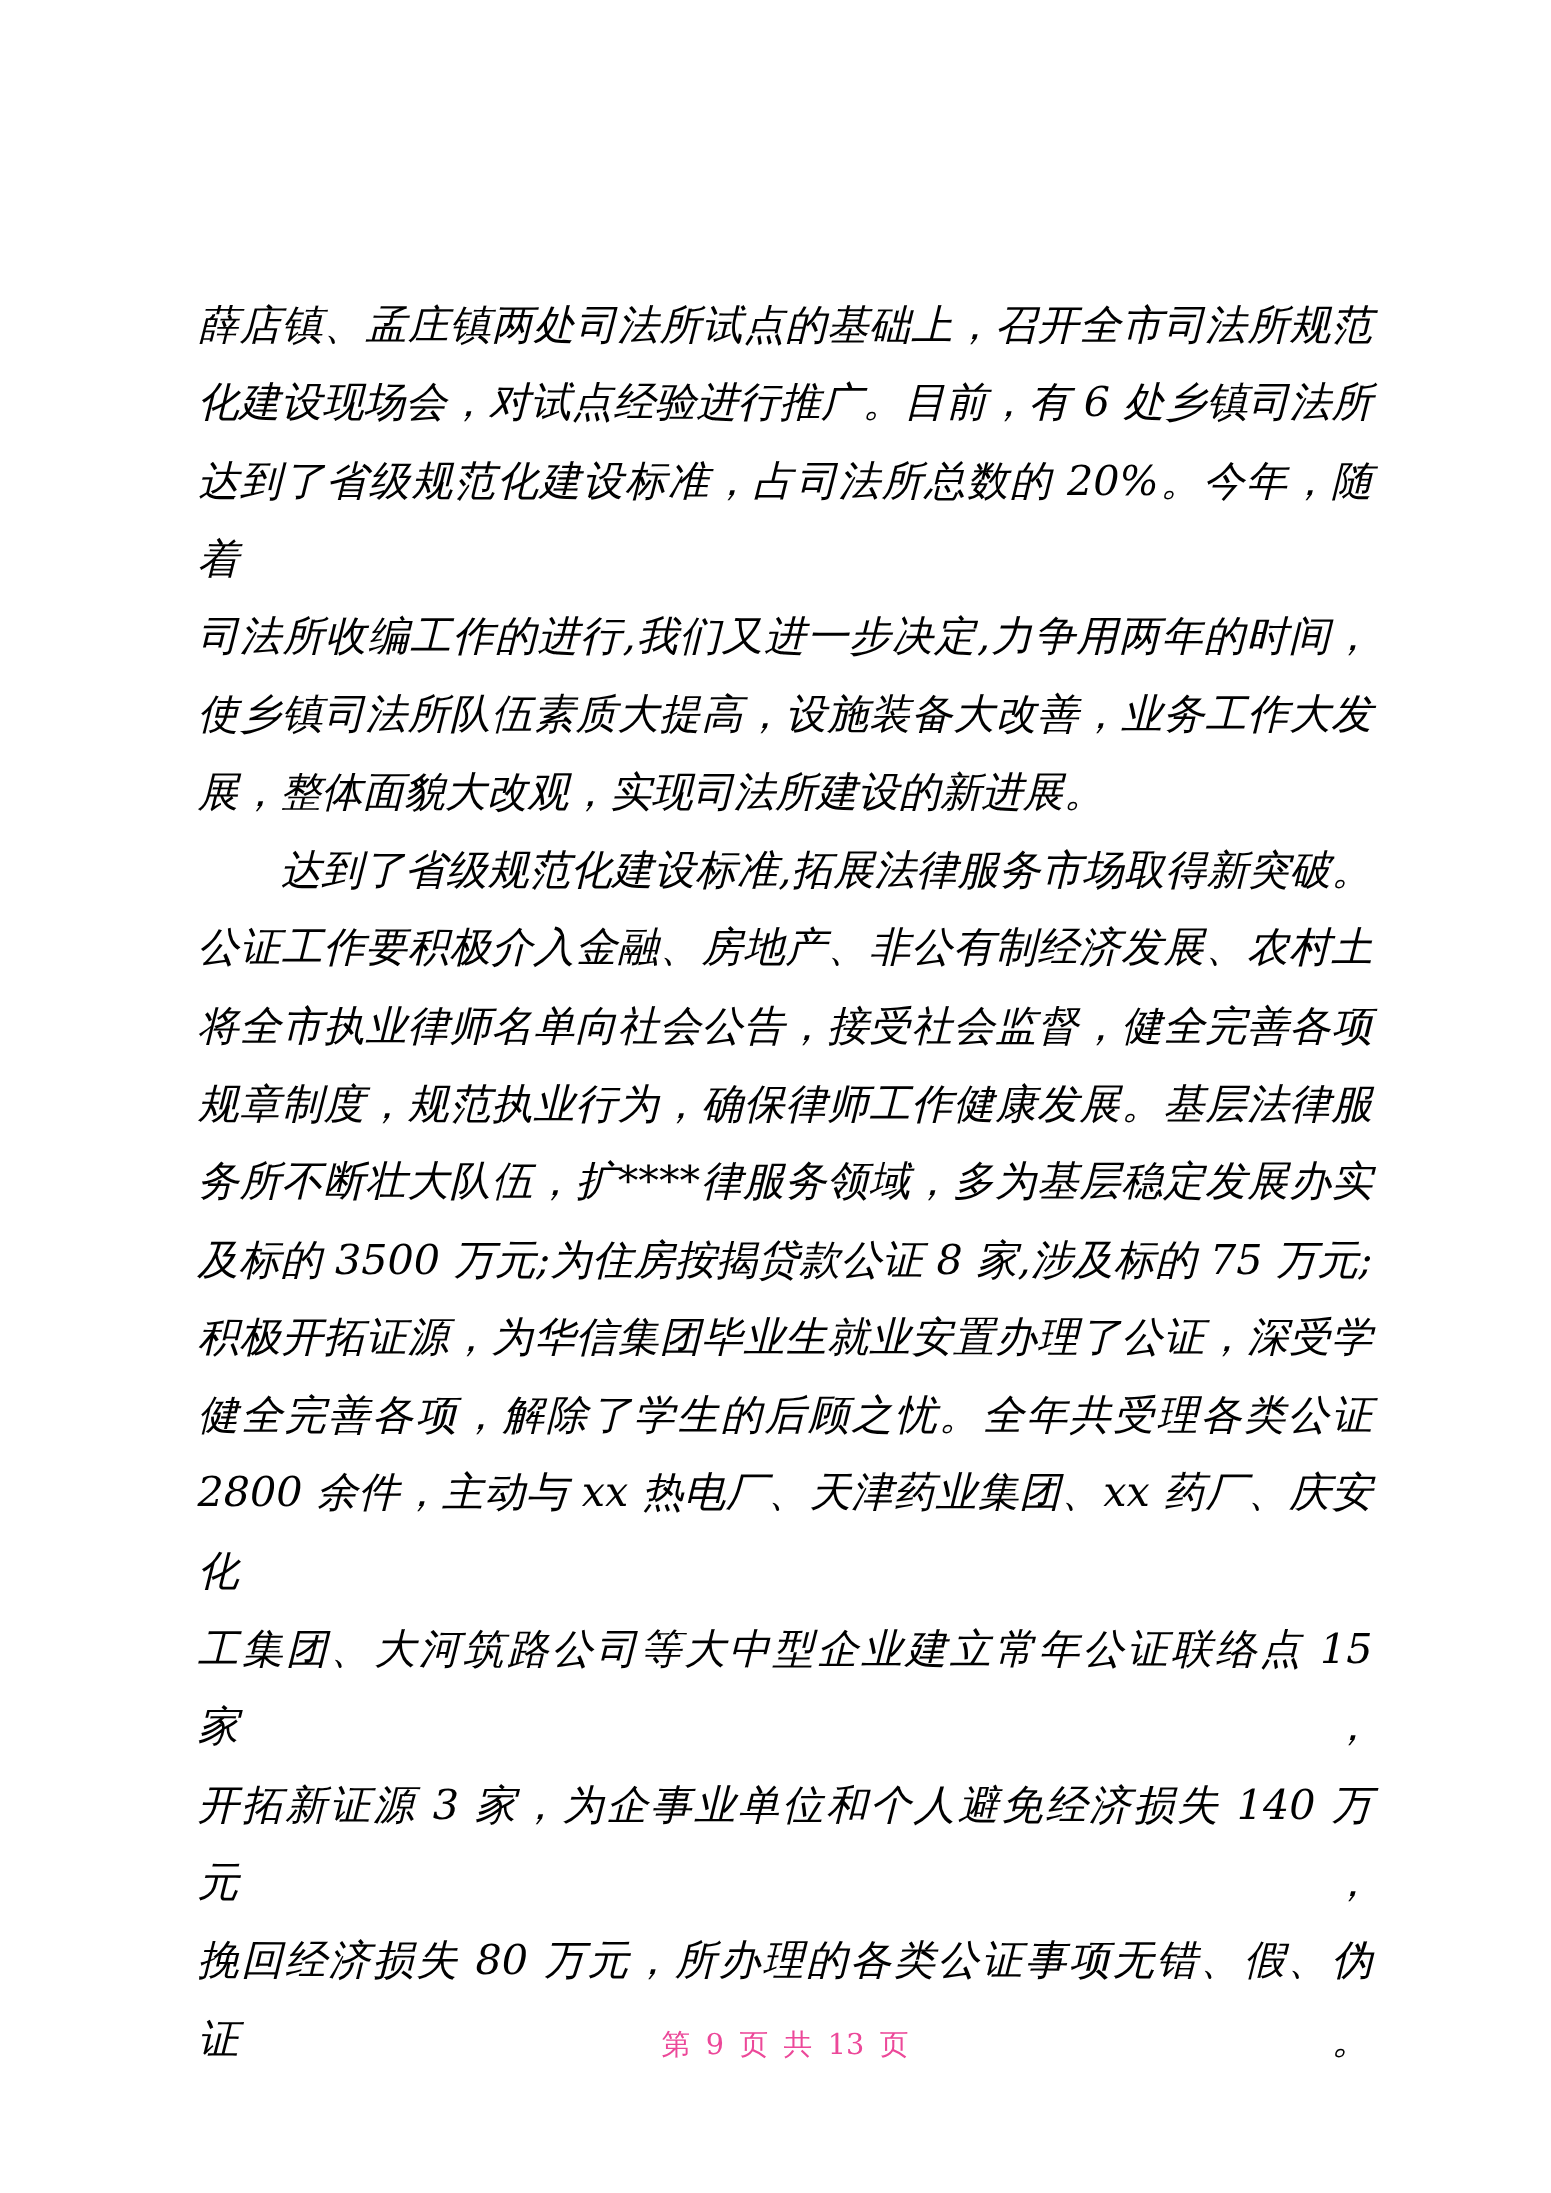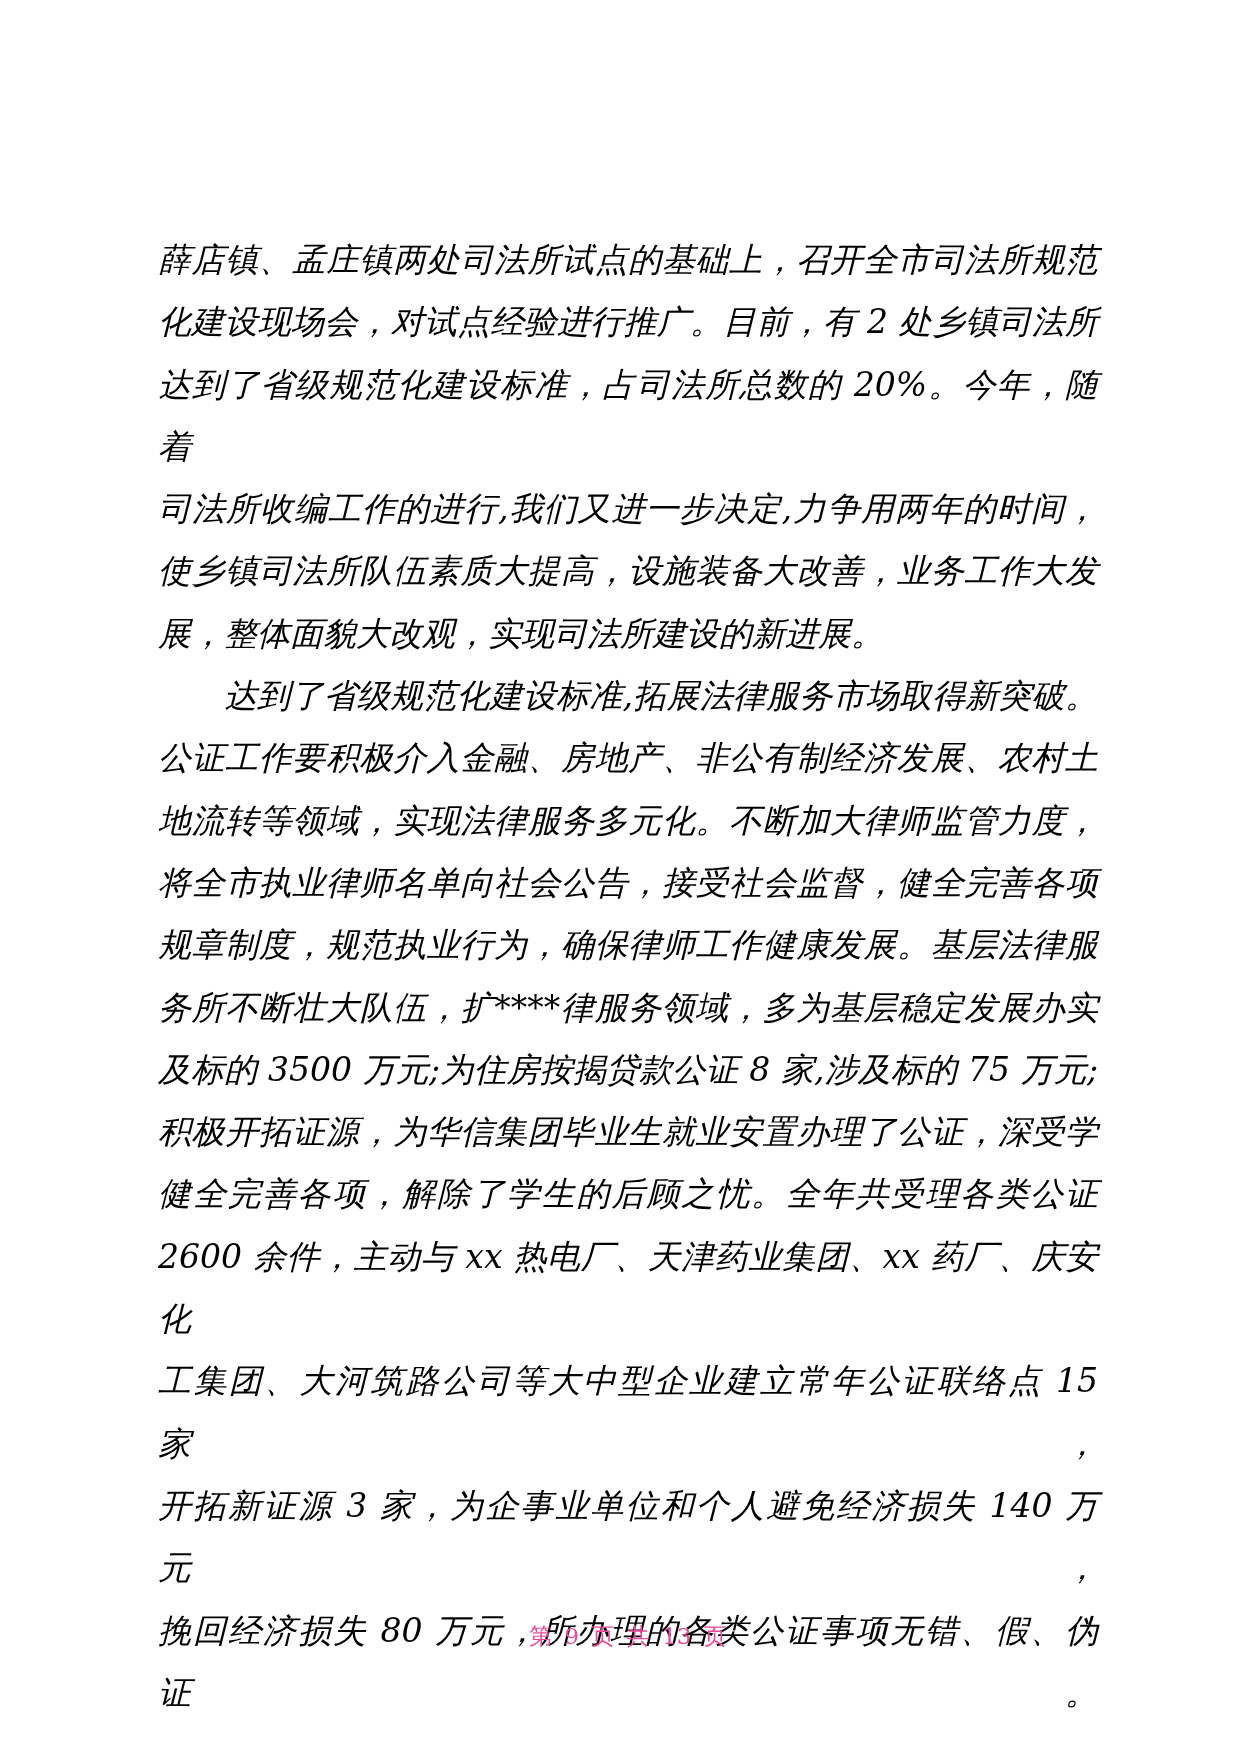--- a/index.html
+++ b/index.html
@@ -61,35 +61,34 @@
     color: #ec4899;
   }
 </style>
 </head>
 <body>
 
 <div class="page">
 
   <main class="doc-body">
     <p class="line j">薛店镇、孟庄镇两处司法所试点的基础上，召开全市司法所规范</p>
-    <p class="line j">化建设现场会，对试点经验进行推广。目前，有 2 处乡镇司法所</p>
+    <p class="line j">化建设现场会，对试点经验进行推广。目前，有 6 处乡镇司法所</p>
     <p class="line j">达到了省级规范化建设标准，占司法所总数的 20%。今年，随着</p>
     <p class="line j">司法所收编工作的进行,我们又进一步决定,力争用两年的时间，</p>
     <p class="line j">使乡镇司法所队伍素质大提高，设施装备大改善，业务工作大发</p>
     <p class="line end">展，整体面貌大改观，实现司法所建设的新进展。</p>
     <p class="line indent j">达到了省级规范化建设标准,拓展法律服务市场取得新突破。</p>
     <p class="line j">公证工作要积极介入金融、房地产、非公有制经济发展、农村土</p>
-    <p class="line j">地流转等领域，实现法律服务多元化。不断加大律师监管力度，</p>
     <p class="line j">将全市执业律师名单向社会公告，接受社会监督，健全完善各项</p>
     <p class="line j">规章制度，规范执业行为，确保律师工作健康发展。基层法律服</p>
     <p class="line j">务所不断壮大队伍，扩****律服务领域，多为基层稳定发展办实</p>
     <p class="line j">及标的 3500 万元;为住房按揭贷款公证 8 家,涉及标的 75 万元;</p>
     <p class="line j">积极开拓证源，为华信集团毕业生就业安置办理了公证，深受学</p>
     <p class="line j">健全完善各项，解除了学生的后顾之忧。全年共受理各类公证</p>
-    <p class="line j">2600 余件，主动与 xx 热电厂、天津药业集团、xx 药厂、庆安化</p>
+    <p class="line j">2800 余件，主动与 xx 热电厂、天津药业集团、xx 药厂、庆安化</p>
     <p class="line j">工集团、大河筑路公司等大中型企业建立常年公证联络点 15 家，</p>
     <p class="line j">开拓新证源 3 家，为企事业单位和个人避免经济损失 140 万元，</p>
     <p class="line j">挽回经济损失 80 万元，所办理的各类公证事项无错、假、伪证。</p>
 
   </main>
 
   <footer class="doc-footer">
     <span>第 9 页 共 13 页</span>
   </footer>
 

